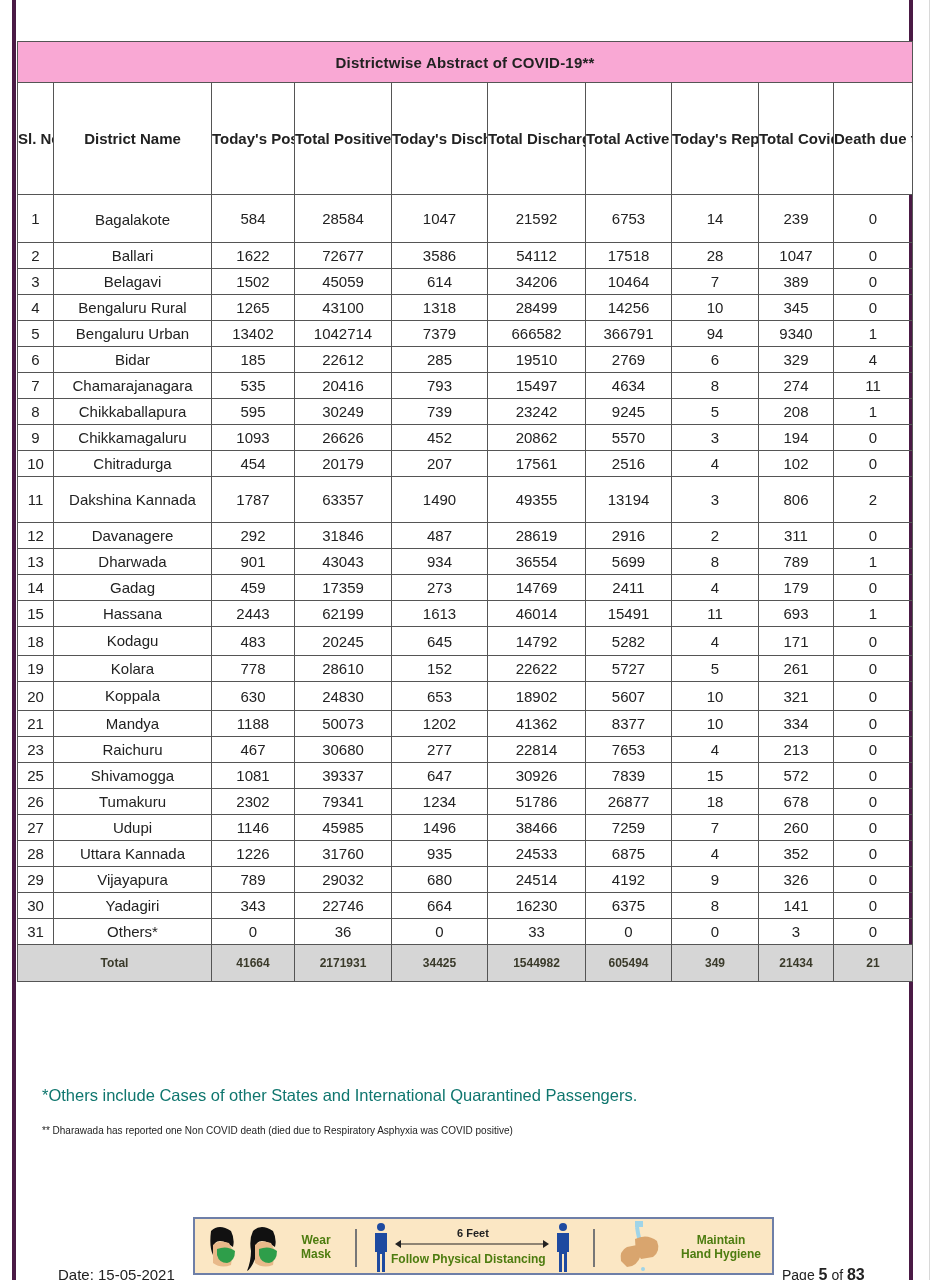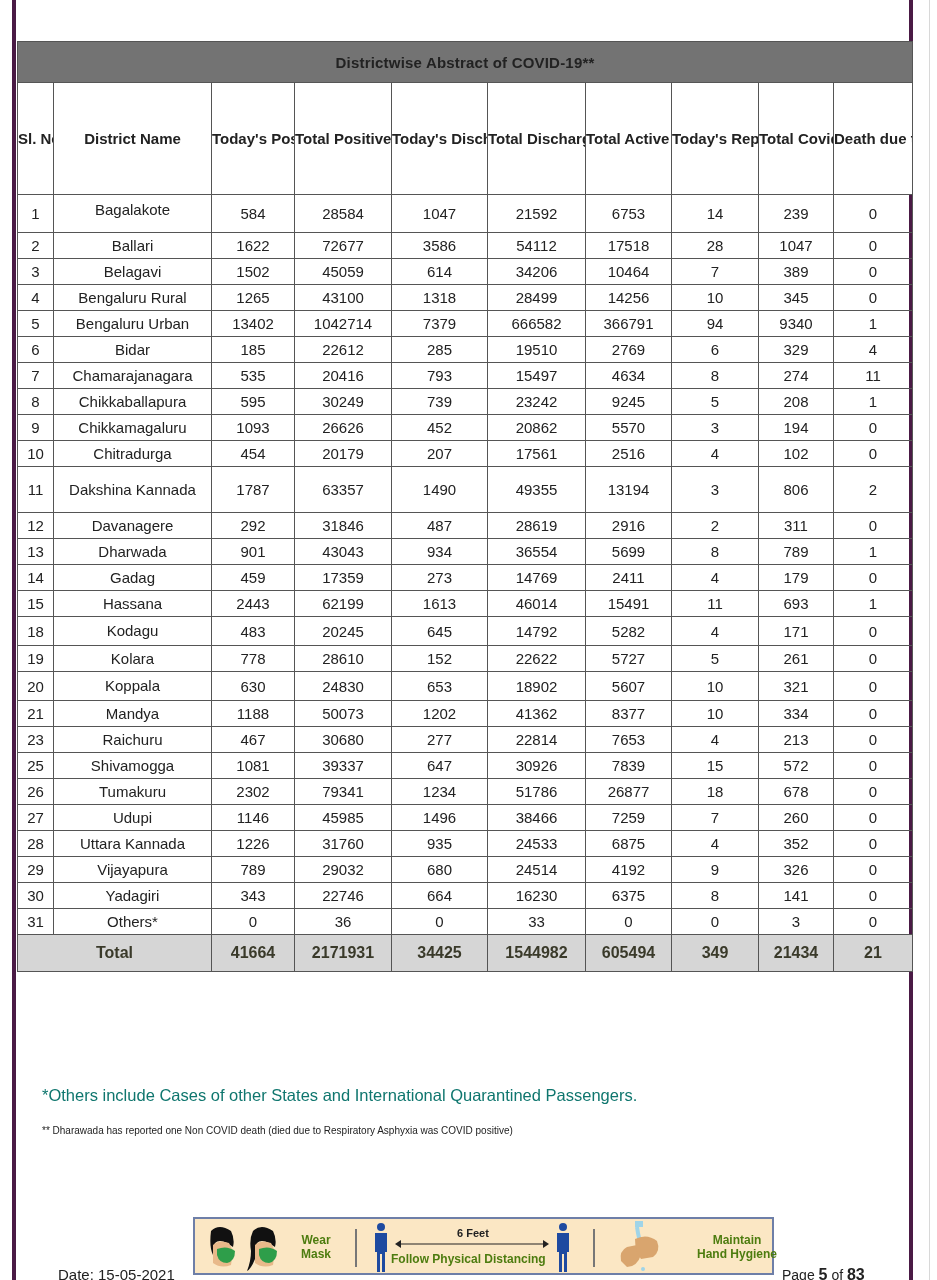--- a/index.html
+++ b/index.html
@@ -19,36 +19,36 @@
   table.main {
     position: absolute; left: 17px; top: 41px; width: 895px;
     border-collapse: collapse; table-layout: fixed;
     font-family: "Liberation Sans Narrow", "Liberation Sans", sans-serif;
   }
   table.main td, table.main th {
     border: 1px solid #555; padding: 0; text-align: center; vertical-align: middle;
     font-size: 15px; color: #222; overflow: hidden; white-space: nowrap;
   }
   .title-row th {
-    background: #737373; height: 40px; font-size: 23px; font-weight: bold; color: #2e2e22;
+    background: #f9a8d4; height: 40px; font-size: 23px; font-weight: bold; color: #2e2e22;
     letter-spacing: 0.2px;
   }
   .hdr th {
     height: 111px; font-size: 15px; font-weight: bold; color: #333; line-height: 21px;
     white-space: normal; background: #fff;
   }
   tr.r td { height: 25px; }
   tr.r1 td { height: 33px; }
   tr.r11 td { height: 45px; }
   tr.r17 td { height: 32px; }
   tr.r18 td, tr.r20 td { height: 28px; }
   td.sl { color: #444; font-size: 15px; text-align: center; }
   td.dn { text-align: left; padding-left: 7px; white-space: normal; line-height: 22px; font-size: 16px; }
-  tr.r1 td.dn { vertical-align: top; padding-top: 4px; }
-  tr.total td { background: #d6d6d6; height: 36px; font-weight: bold; font-size: 16px; color: #3a3a2a; }
+  tr.r1 td.dn { vertical-align: top; padding-top: 14px; }
+  tr.total td { background: #d6d6d6; height: 36px; font-weight: bold; font-size: 12px; color: #3a3a2a; }
   .fn1 { position: absolute; left: 42px; top: 1086px; font-size: 16.5px; color: #0f766e; font-family: "Liberation Sans Narrow", "Liberation Sans", sans-serif; }
   .fn2 { position: absolute; left: 42px; top: 1125px; font-size: 10px; color: #222; font-family: "Liberation Sans Narrow", "Liberation Sans", sans-serif; }
   .date { position: absolute; left: 58px; top: 1266px; font-size: 15px; color: #222; }
   .page { position: absolute; left: 782px; top: 1266px; font-size: 14px; color: #222; }
   .page b { font-size: 16px; }
   .banner {
     position: absolute; left: 193px; top: 1217px; width: 581px; height: 58px;
     background: #fbe7c4; border: 2px solid #6e7fa8; box-sizing: border-box;
   }
   .banner .sep { position: absolute; top: 10px; width: 2px; height: 38px; background: #777; }
@@ -468,20 +468,20 @@
     <path d="M2 11 H14 V30 H12 V50 H9 V32 H7 V50 H4 V30 H2Z" fill="#1e4aa0"></path>
   </svg>
   <div class="sep" style="left:398px"></div>
   <svg class="icon" style="left:422px;top:2px" width="48" height="52" viewBox="0 0 48 52">
     <path d="M18 0 H26 V6 H18Z" fill="#9fd4e8"></path>
     <path d="M20 6 Q22 20 26 30" stroke="#9fd4e8" stroke-width="4" fill="none"></path>
     <path d="M4 40 Q2 30 10 26 L20 24 L24 34 Q20 46 10 46Z" fill="#d9a56e"></path>
     <path d="M18 18 Q30 12 40 20 Q44 30 36 36 L24 38 Q18 30 18 18Z" fill="#d9a56e"></path>
     <circle cx="26" cy="48" r="2" fill="#9fd4e8"></circle>
   </svg>
-  <div class="ban-red" style="left:496px;top:14px;width:92px">
+  <div class="ban-red" style="left:480px;top:14px;width:92px">
     <div>Maintain</div>
     <div>Hand Hygiene</div>
   </div>
 </div>
 
 <div class="date">Date: 15-05-2021</div>
 <div class="page"><span>Page </span><b>5</b><span> of </span><b>83</b></div>
 
 </body></html>

